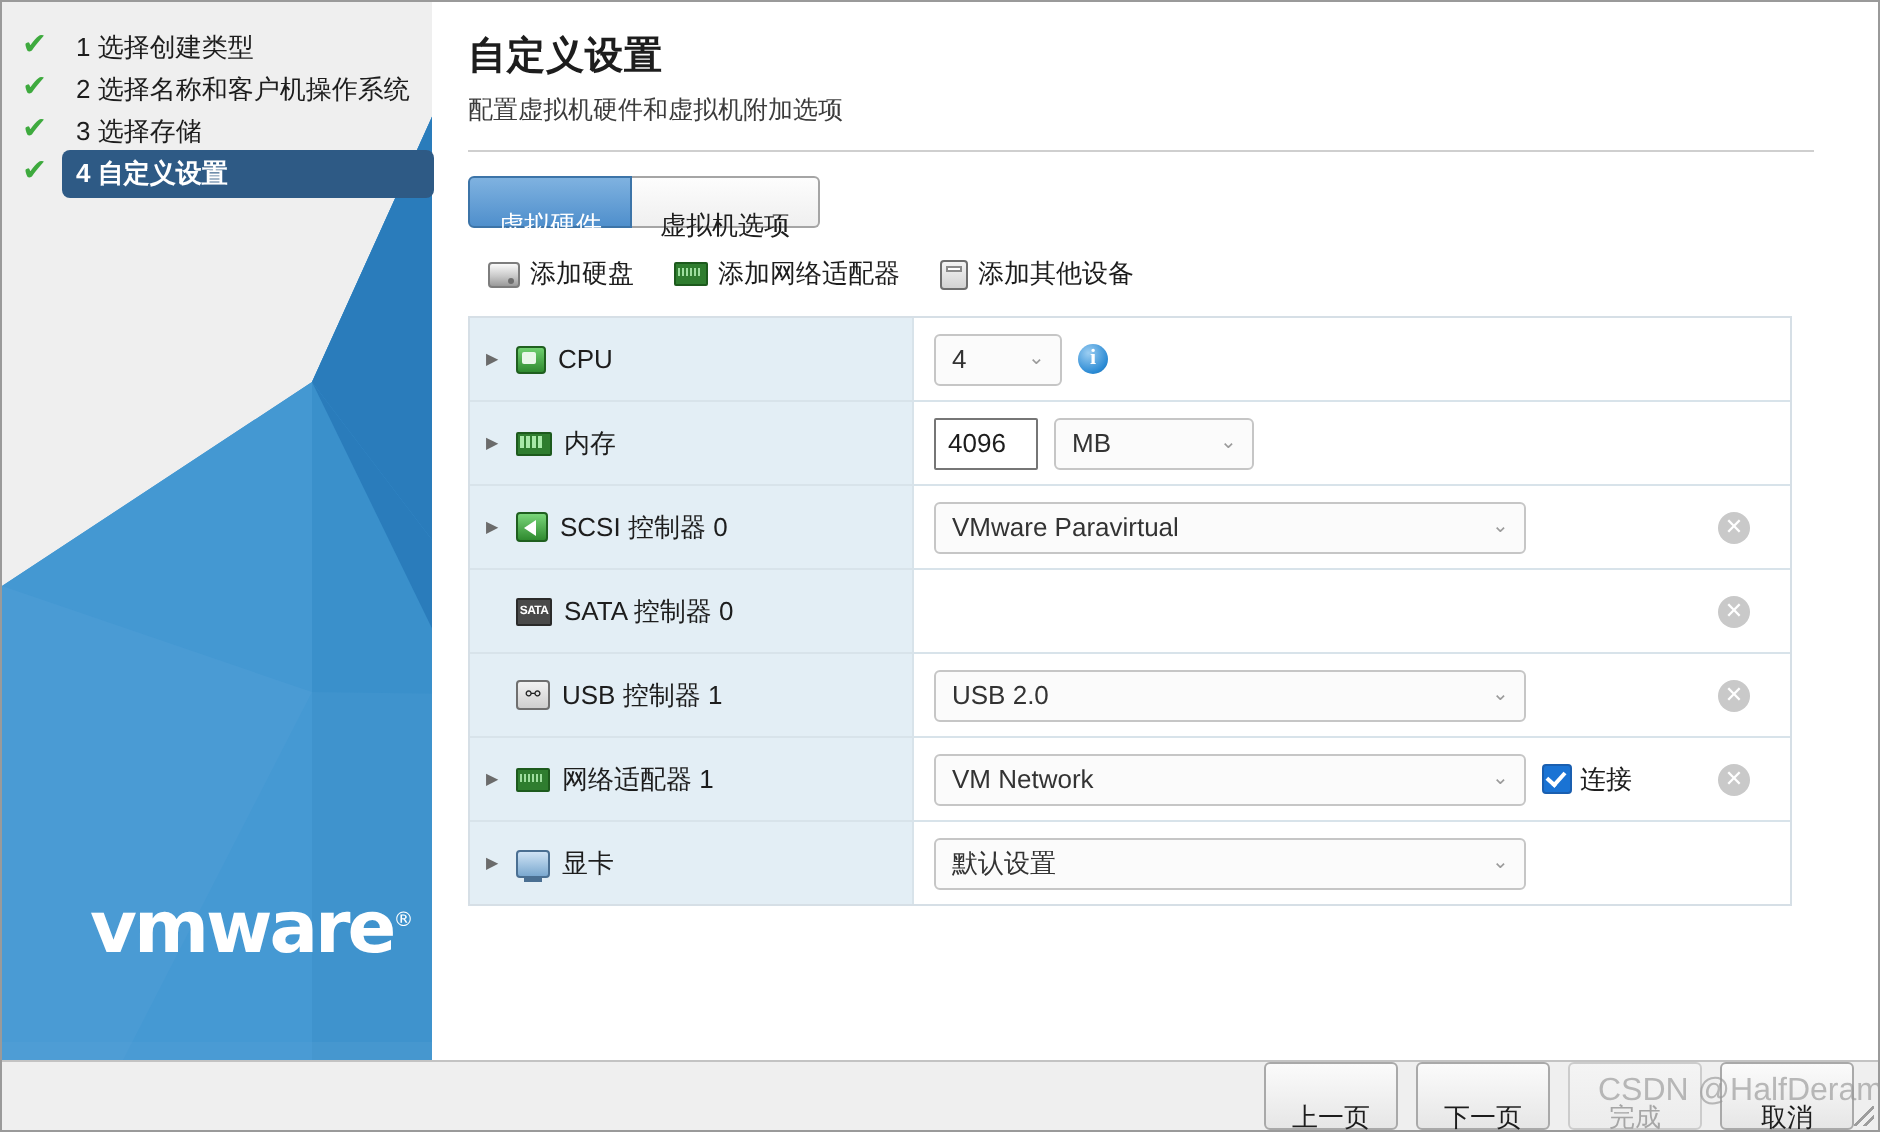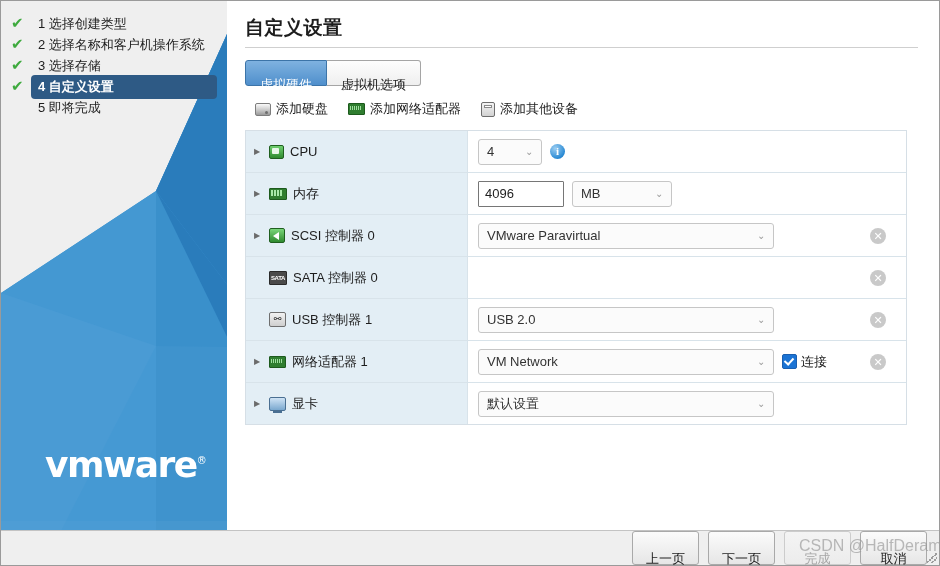--- a/index.html
+++ b/index.html
@@ -97,21 +97,21 @@
   .vmw-logo .ware { font-weight: bold; }
   .vmw-logo .reg {
     font-size: 10px;
     vertical-align: super;
     letter-spacing: 0;
   }
 
   
   .content {
     position: absolute;
-    left: 226px; top: 0;
+    left: 215px; top: 0;
     width: 709px;
     height: 530px;
     background: #ffffff;
     box-sizing: border-box;
   }
   .content-inner { padding: 14px 18px 0 18px; }
   .page-title {
     font-size: 19px;
     font-weight: bold;
     color: #1d1d1d;
@@ -364,21 +364,21 @@
     width: 8px; height: 5px;
     color: #9b9b9b;
     font-size: 10px;
     line-height: 5px;
   }
   .sel-cpu { width: 64px; }
   .sel-unit { width: 100px; }
   .sel-wide { width: 296px; }
   .sel-wide2 { width: 296px; }
   .txt-mem {
-    width: 86px;
+    width: 52px;
     height: 26px;
     border: 1px solid #767676;
     border-radius: 1px;
     background: #ffffff;
     font-family: "Liberation Sans", sans-serif;
     font-size: 13px;
     color: #1d1d1d;
     padding: 0 6px;
     box-sizing: border-box;
   }
@@ -528,35 +528,32 @@
         <span class="steplabel">2 选择名称和客户机操作系统</span>
       </div>
       <div class="step">
         <span class="tick">✔</span>
         <span class="steplabel">3 选择存储</span>
       </div>
       <div class="step active">
         <span class="tick">✔</span>
         <span class="steplabel">4 自定义设置</span>
       </div>
-      <div class="step">
-        <span class="tick empty"></span>
-        <span class="steplabel">5 即将完成</span>
-      </div>
     </div>
 
     <div class="vmw-logo">
       <span class="vm">vm</span><span class="ware">ware</span><span class="reg">®</span>
     </div>
   </div>
 
   <div class="content">
     <div class="content-inner">
 
       <div class="page-title">自定义设置</div>
+      <div class="page-subtitle">配置虚拟机硬件和虚拟机附加选项</div>
       <div class="hr"></div>
 
       <div class="tabbar">
         <div class="tab active">虚拟硬件</div>
         <div class="tab">虚拟机选项</div>
       </div>
 
       <div class="toolbar">
         <div class="tb-item">
           <span class="ic ic-hdd"></span>

